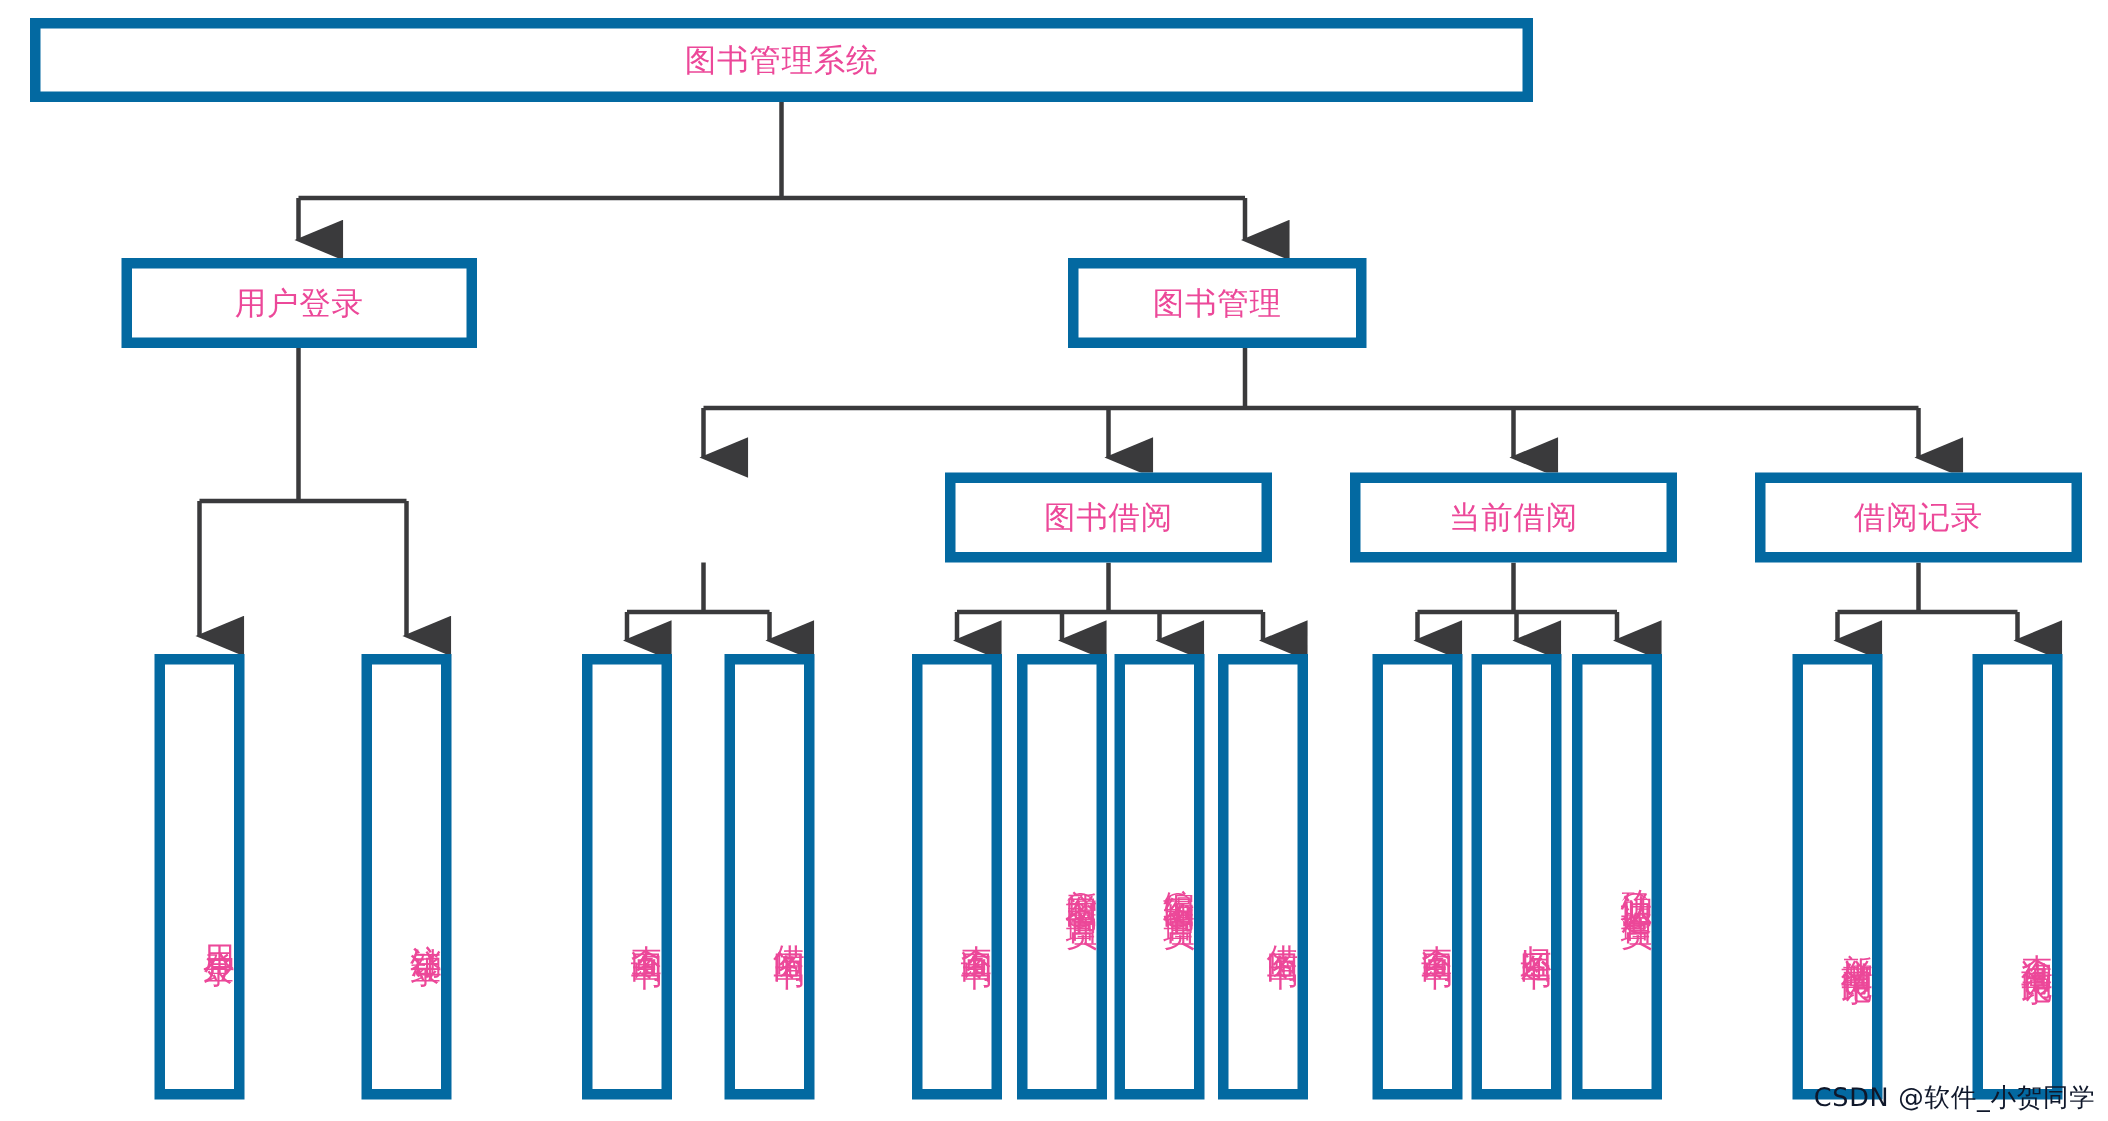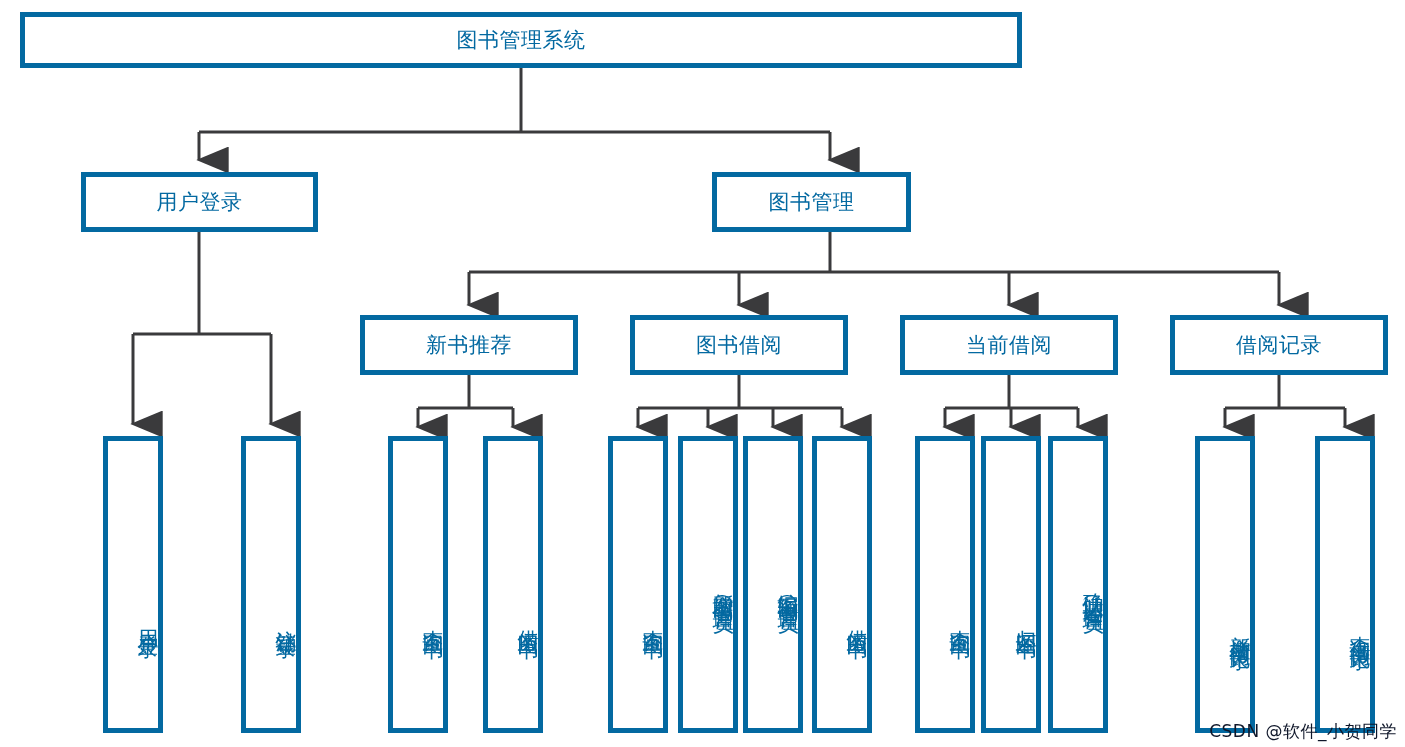--- a/index.html
+++ b/index.html
@@ -17,26 +17,26 @@
     background: #ffffff;
   }
   #edges {
     position: absolute;
     left: 0; top: 0;
     width: 1405px; height: 747px;
     pointer-events: none;
   }
   .node {
     position: absolute;
-    border: 5px solid #0369a1;
+    border: 7px solid #0369a1;
     background: #ffffff;
     display: flex;
     align-items: center;
     justify-content: center;
-    color: #0369a1;
+    color: #ec4899;
     line-height: 1.18;
     text-align: left;
   }
   .node-h {
     font-size: 21px;
     letter-spacing: 0.5px;
   }
   .node-root { font-size: 21px; }
   .node-v {
     writing-mode: vertical-rl;
@@ -115,21 +115,20 @@
       <path d="M 1225 408 L 1225 427" marker-end="url(#arrow)"></path>
       <path d="M 1345 408 L 1345 427" marker-end="url(#arrow)"></path>
     </g>
   </svg>
 
   <div class="node node-h node-root" style="left:20px; top:12px; width:1002px; height:56px;">图书管理系统</div>
 
   <div class="node node-h" style="left:81px; top:172px; width:237px; height:60px;">用户登录</div>
   <div class="node node-h" style="left:712px; top:172px; width:199px; height:60px;">图书管理</div>
 
-  <div class="node node-h" style="left:360px; top:315px; width:218px; height:60px;">新书推荐</div>
   <div class="node node-h" style="left:900px; top:315px; width:218px; height:60px;">当前借阅</div>
   <div class="node node-h" style="left:630px; top:315px; width:218px; height:60px;">图书借阅</div>
   <div class="node node-h" style="left:1170px; top:315px; width:218px; height:60px;font-family:Liberation Serif, serif;">借阅记录</div>
 
   <div class="node node-v mid" style="left:103px; top:436px; width:60px; height:297px;">用户登录</div>
   <div class="node node-v mid" style="left:241px; top:436px; width:60px; height:297px;">注销登录</div>
 
   <div class="node node-v mid" style="left:388px; top:436px; width:60px; height:297px;">查询图书</div>
   <div class="node node-v mid" style="left:483px; top:436px; width:60px; height:297px;">借阅图书</div>
 

